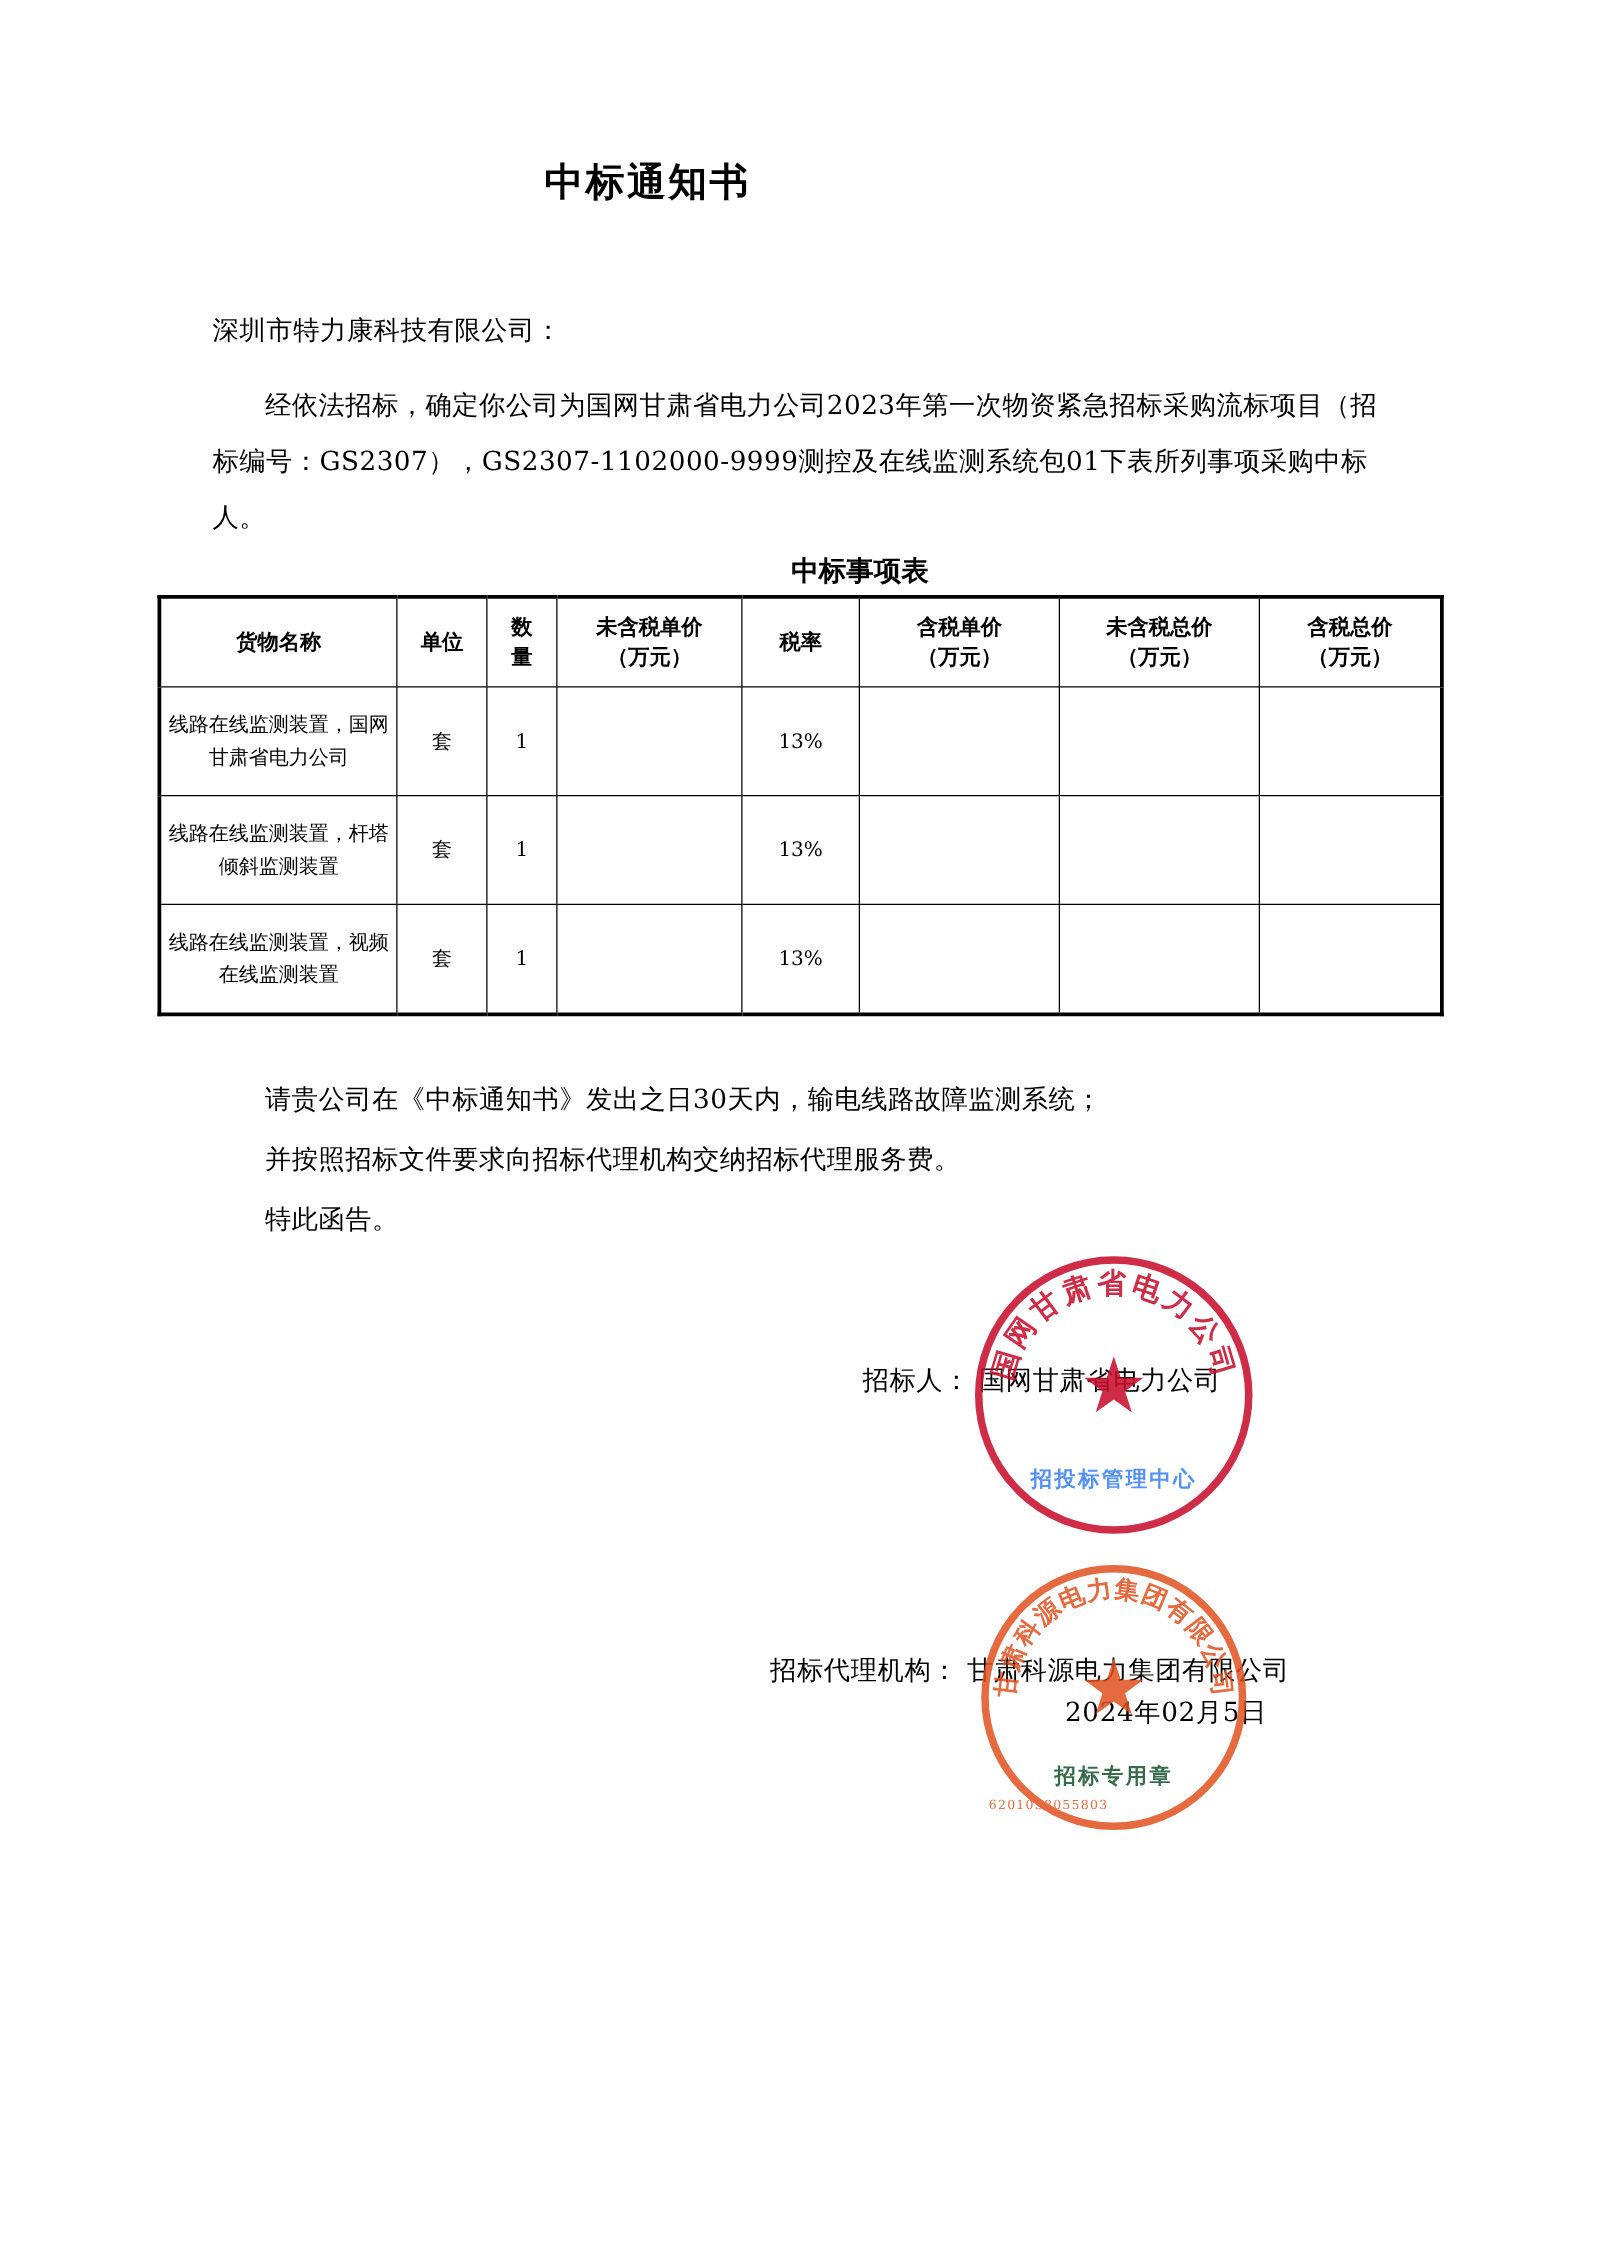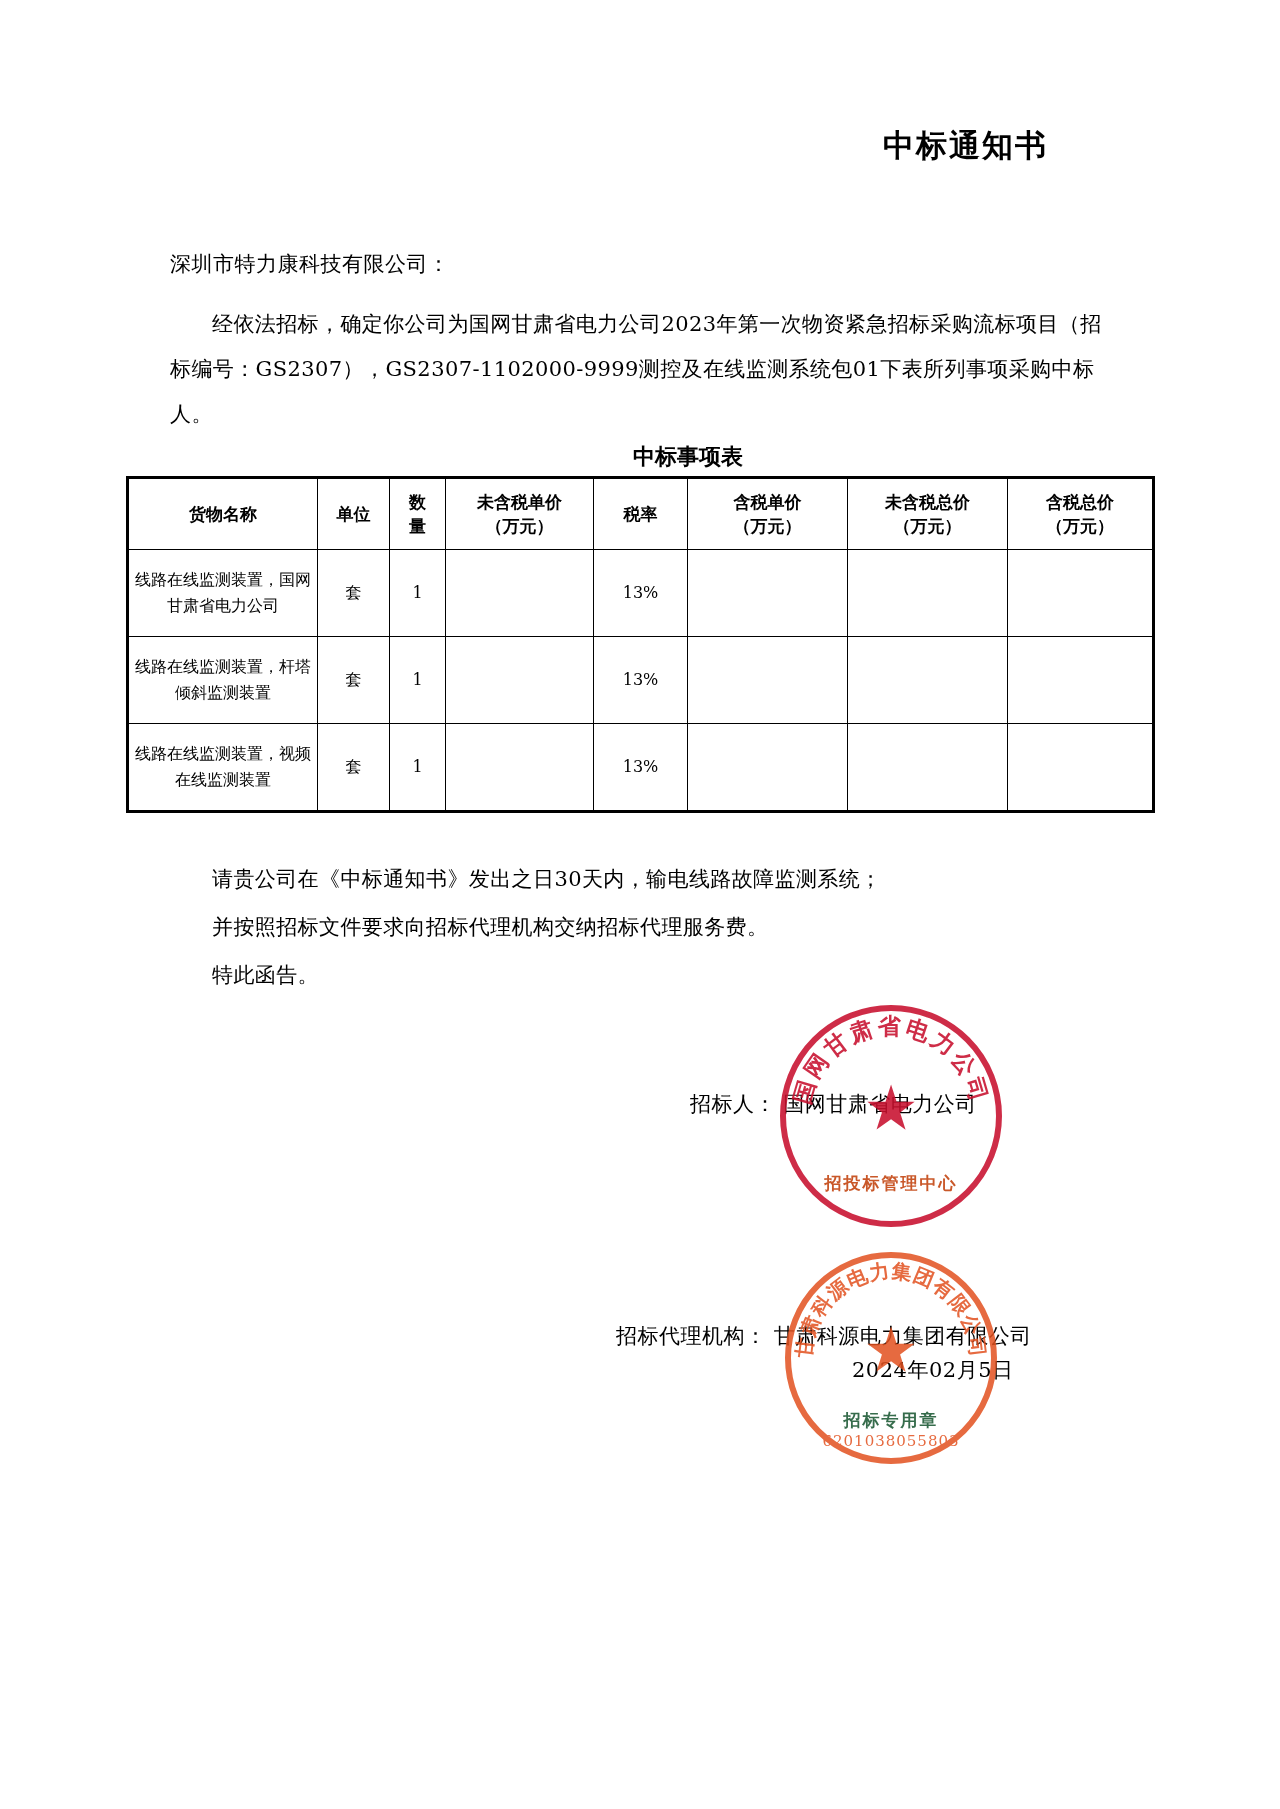--- a/index.html
+++ b/index.html
@@ -21,26 +21,25 @@
     left: 0; top: 0;
     width: 1280px;
     height: 1809px;
   }
 
   .doc-title {
     position: absolute;
     top: 125px;
     left: 0;
     width: 1036px;
-    text-align: right;
+    text-align: center;
     font-size: 31px;
     font-weight: bold;
     letter-spacing: 2px;
     font-family: "DejaVu Serif", "Liberation Serif", serif;
-    margin-left: 12px;
   }
 
   .addressee {
     position: absolute;
     top: 250px;
     left: 170px;
     font-size: 21px;
     letter-spacing: 0.5px;
   }
 
@@ -177,30 +176,30 @@
   .seal .bottom-text {
     position: absolute;
     left: 0;
     bottom: 26px;
     width: 100%;
     text-align: center;
     font-size: 17px;
     font-weight: bold;
     letter-spacing: 2px;
   }
-  .seal-red .bottom-text { color: #c2410c; }
+  .seal-red .bottom-text { color: #3b82f6; }
   .seal-orange .bottom-text { color: #14532d; }
 
   .seal .code-text {
     position: absolute;
     left: 0;
     bottom: 8px;
     width: 100%;
-    text-align: center;
-    font-size: 15px;
+    text-align: left;
+    font-size: 10px;
     letter-spacing: 1px;
     color: #e2511f;
   }
 </style>
 </head>
 <body>
 
 <div class="page">
 
   <div class="doc-title">中标通知书</div>

